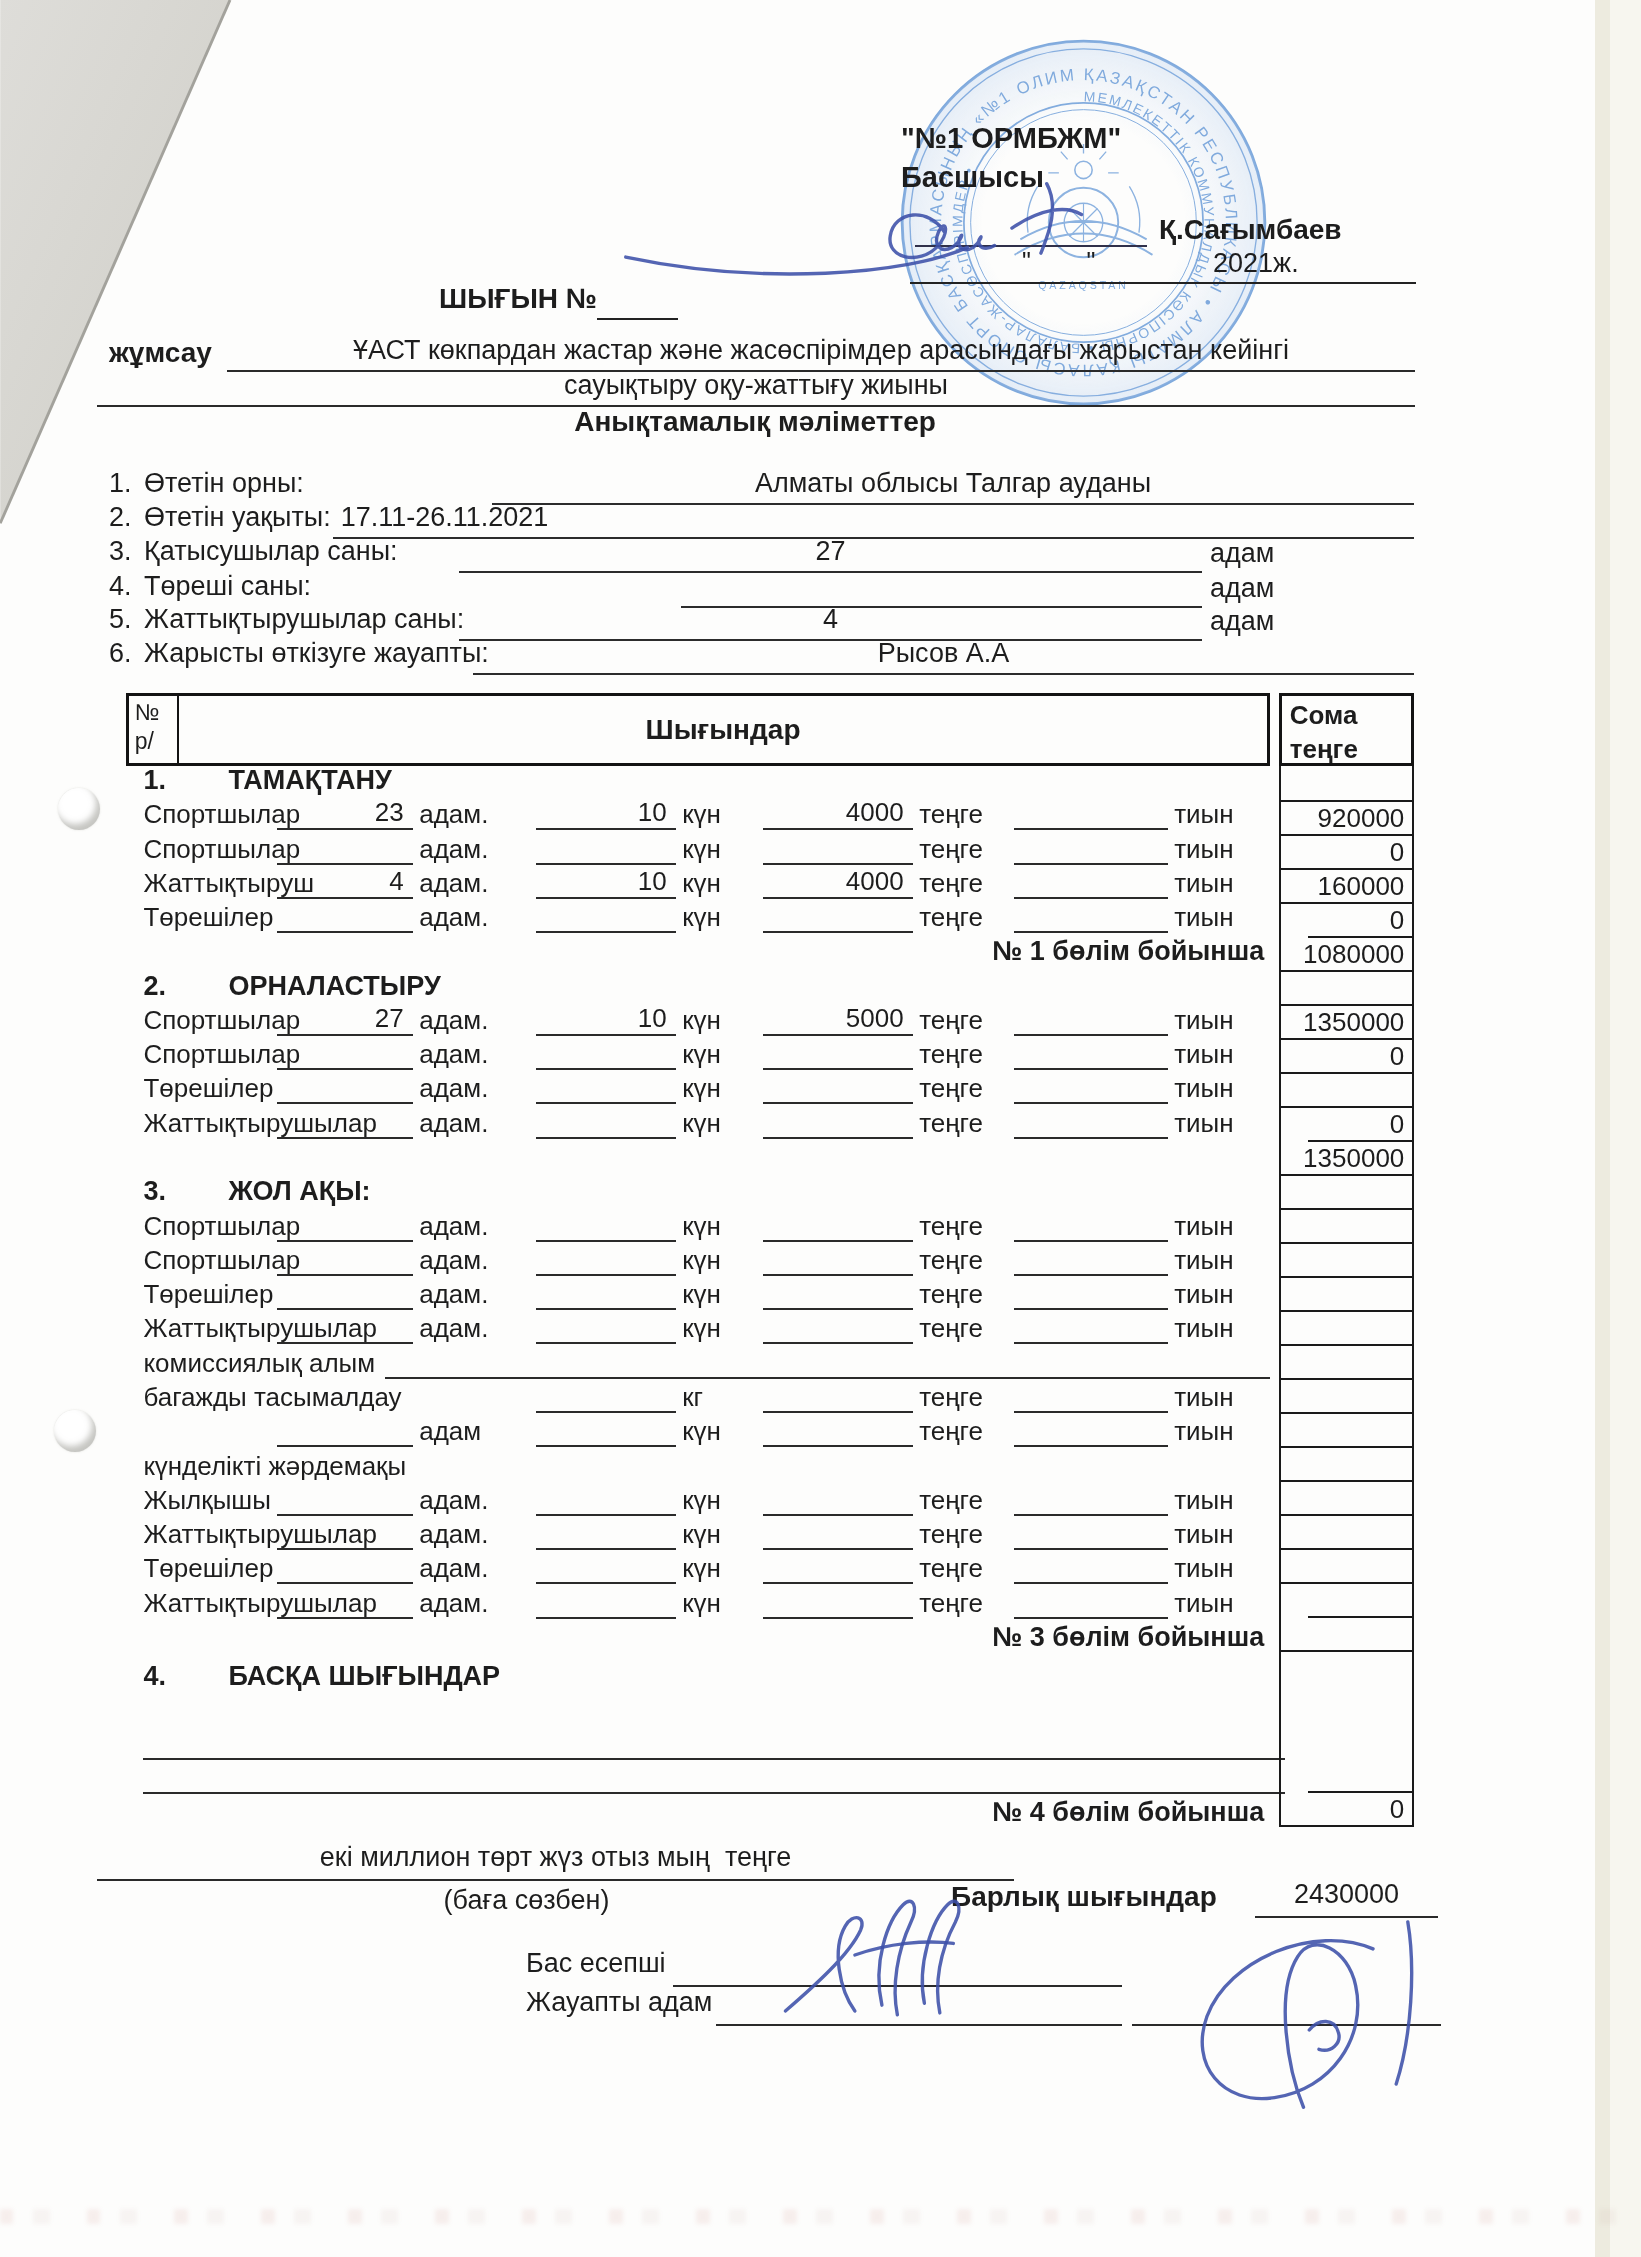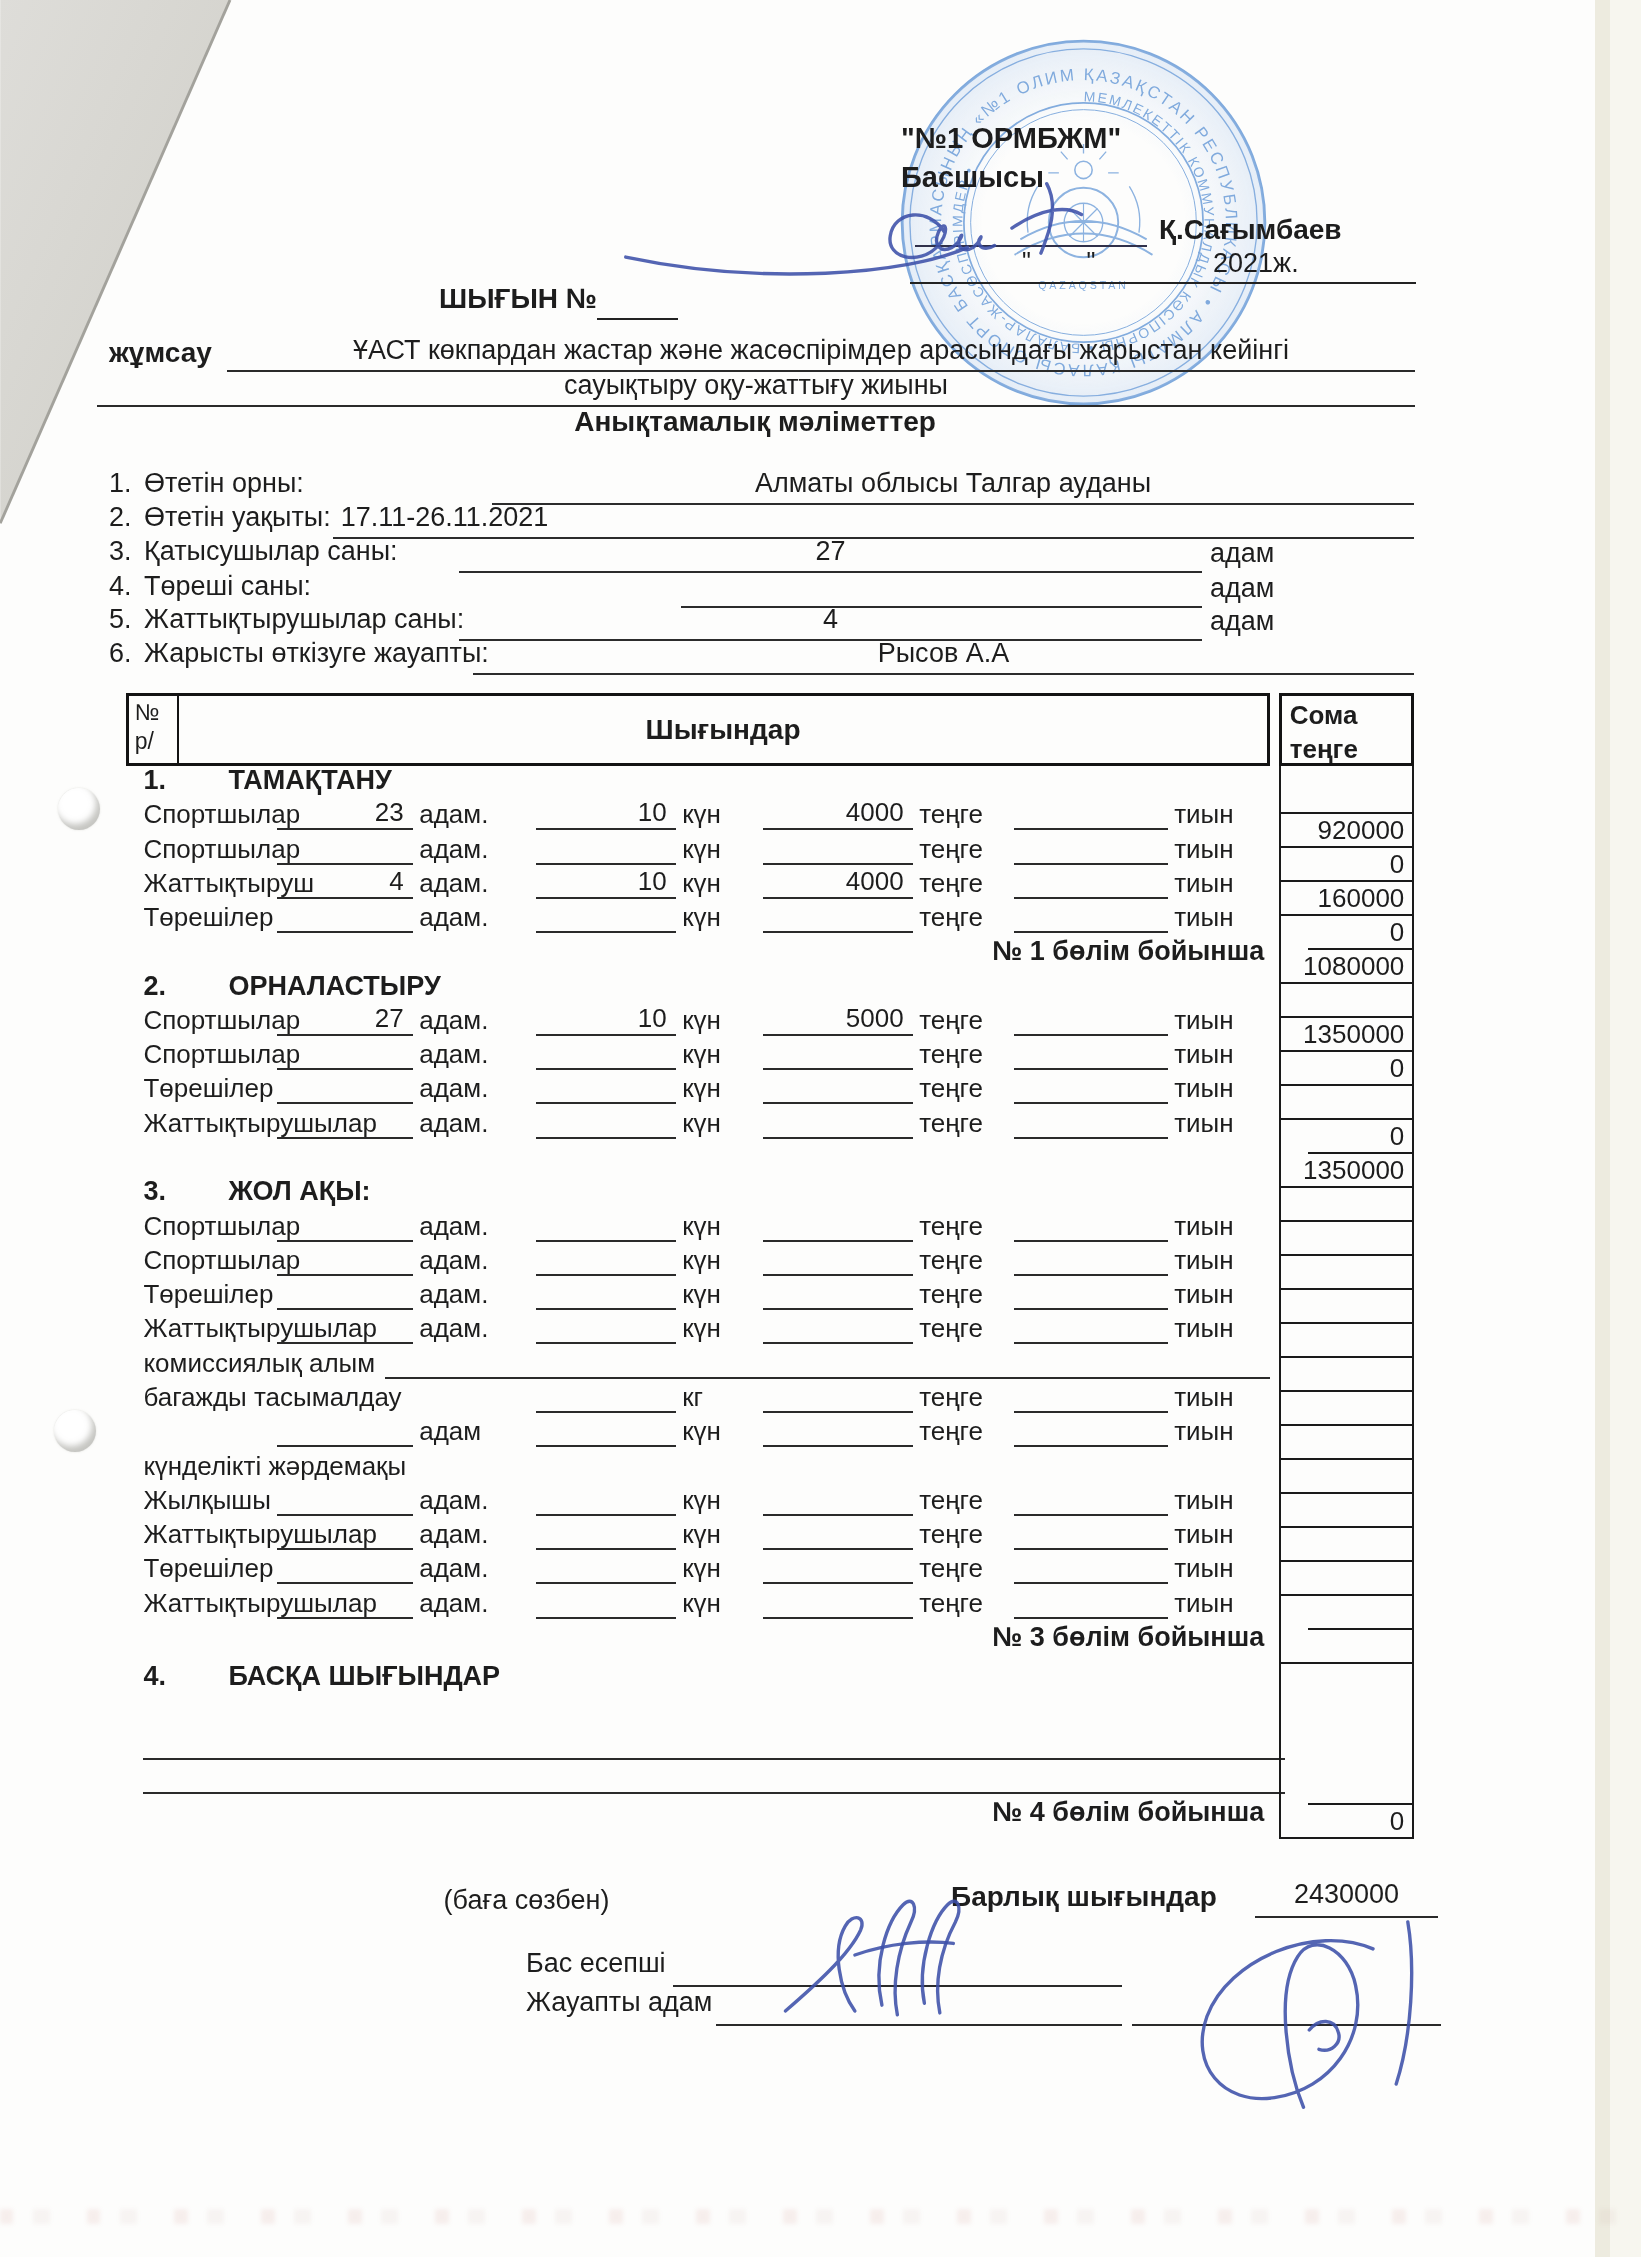--- a/index.html
+++ b/index.html
@@ -444,21 +444,21 @@
       </div>
       <div class="trow blankline" style="top: 997px; height: 35px;">
         <span class="bf"></span>
       </div>
       <div class="trow subtotal" style="top: 1032px; height: 34px;">
         <span class="stl">№ 4 бөлім бойынша</span>
       </div>
     </div>
   <div class="sumcol">
       <div class="sc" style="height: 34px;"></div>
-      <div class="sc" style="height: 34px; margin-top: 12px;">920000</div>
+      <div class="sc" style="height: 34px;">920000</div>
       <div class="sc" style="height: 34px;">0</div>
       <div class="sc" style="height: 34px;">160000</div>
       <div class="sc" style="height: 34px;">0</div>
       <div class="sc b" style="height: 34px;">1080000</div>
       <div class="sc" style="height: 34px;"></div>
       <div class="sc" style="height: 34px;">1350000</div>
       <div class="sc" style="height: 34px;">0</div>
       <div class="sc" style="height: 34px;"></div>
       <div class="sc" style="height: 34px;">0</div>
       <div class="sc b" style="height: 34px;">1350000</div>
@@ -473,20 +473,21 @@
       <div class="sc" style="height: 34px;"></div>
       <div class="sc" style="height: 34px;"></div>
       <div class="sc" style="height: 34px;"></div>
       <div class="sc" style="height: 34px;"></div>
       <div class="sc" style="height: 34px;"></div>
       <div class="sc b" style="height: 34px;"></div>
       <div class="sc" style="height: 141px;"></div>
       <div class="sc b" style="height: 34px;">0</div>
     </div>
 
+  <div class="words-line pre">екі миллион төрт жүз отыз мың  теңге</div>
   <div class="words-caption">(баға сөзбен)</div>
   <div class="total-label">Барлық шығындар</div>
   <div class="total-value">2430000</div>
 
   <div class="acc-label">Бас есепші</div>
   <div class="acc-line"></div>
   <div class="resp-label">Жауапты адам</div>
   <div class="resp-line"></div>
   <div class="right-line"></div>
 

